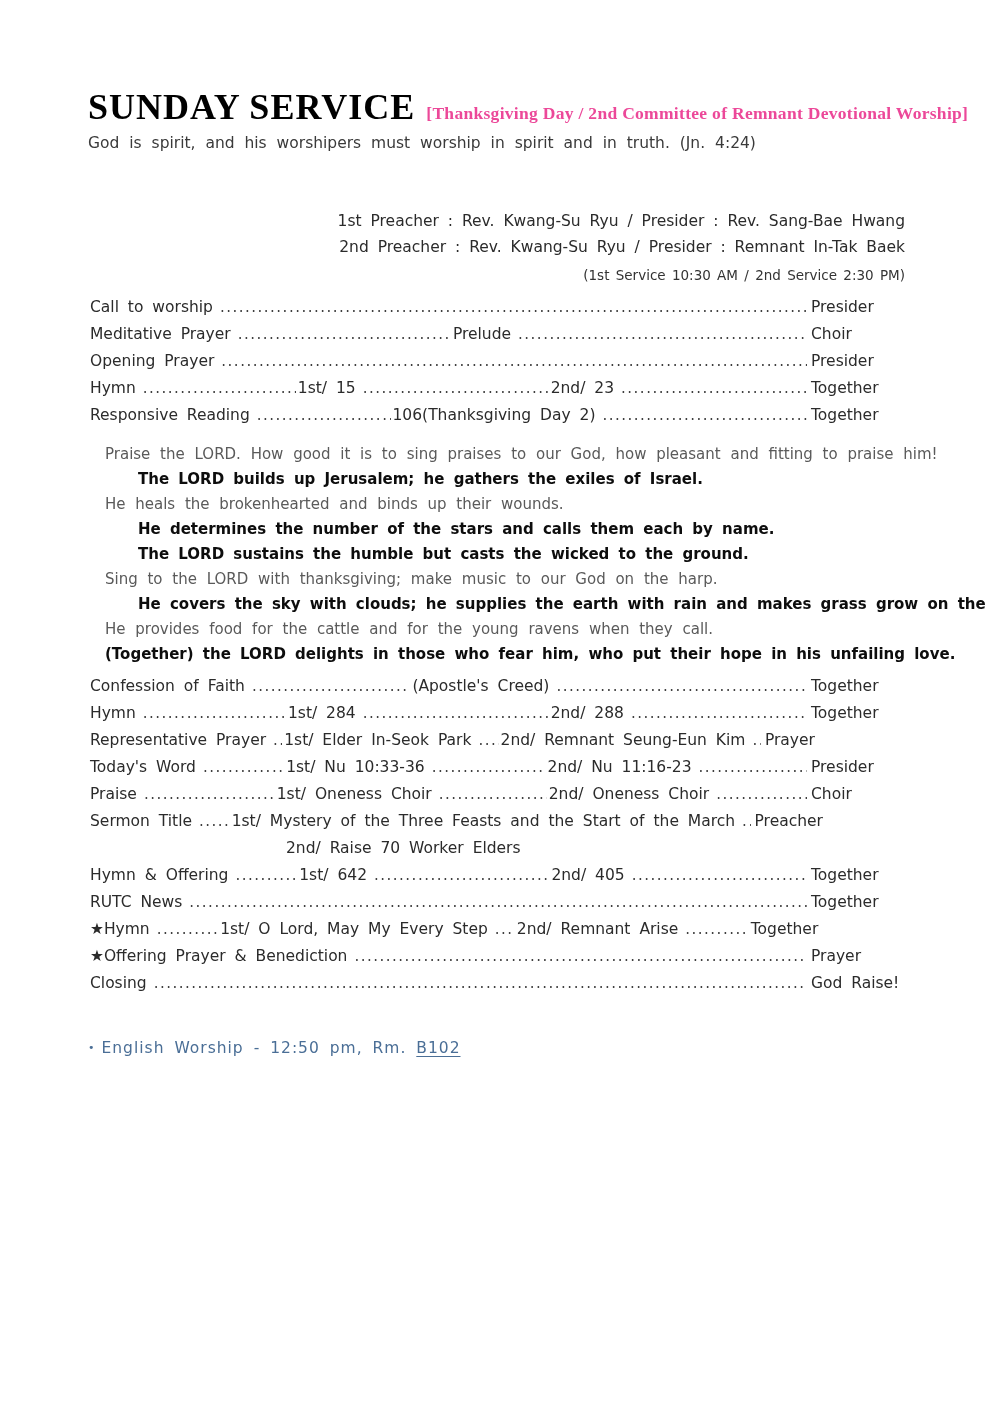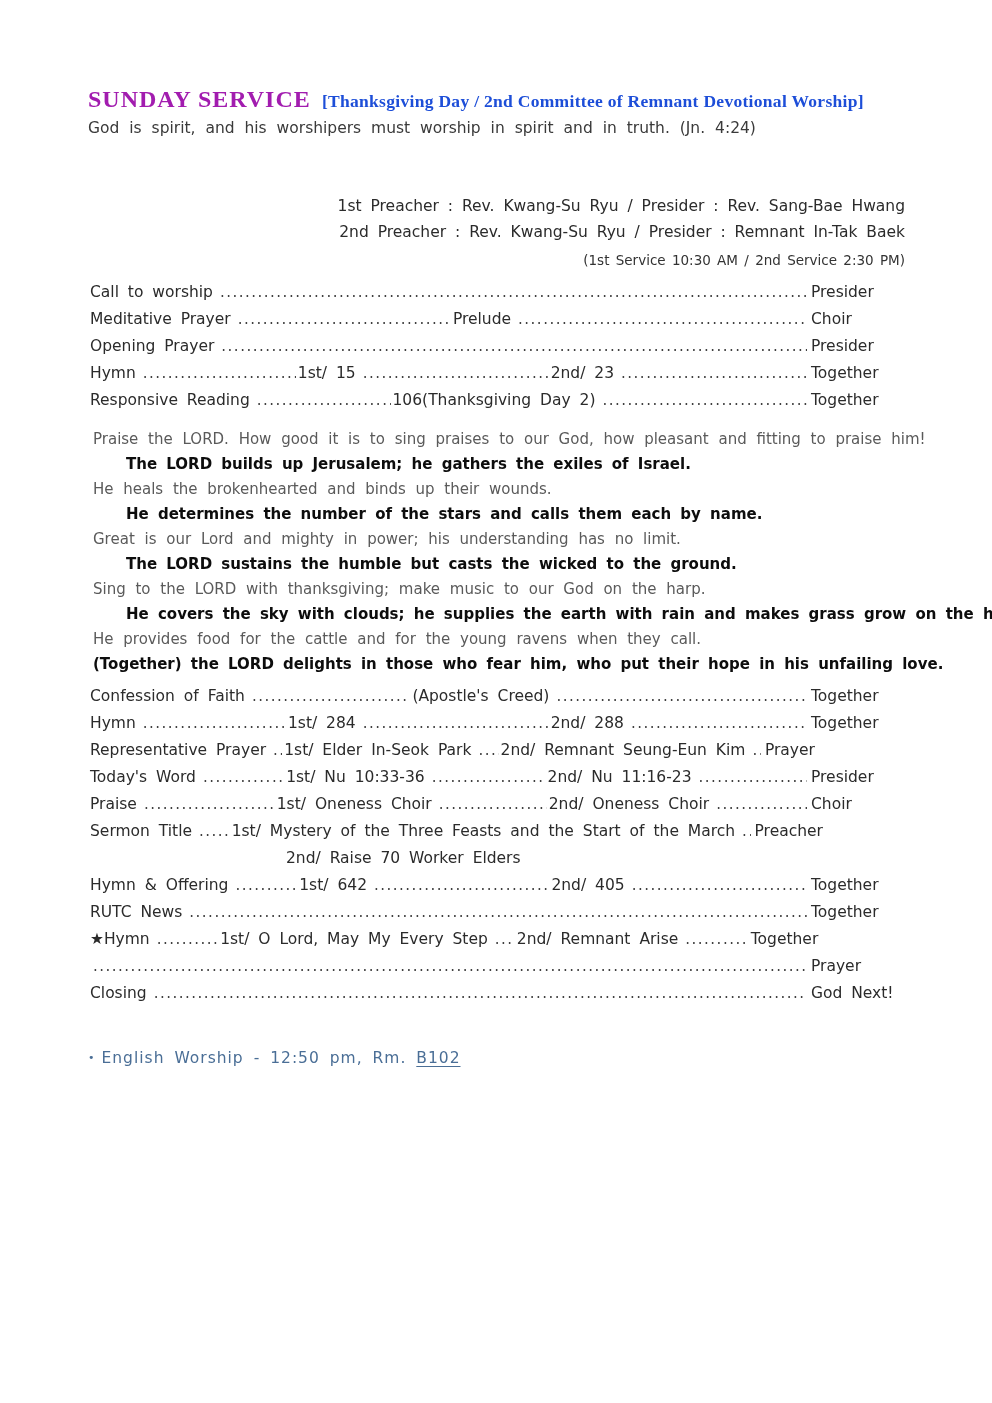--- a/index.html
+++ b/index.html
@@ -7,21 +7,21 @@
     width:992px;height:1403px;
     font-family:"DejaVu Sans","Liberation Sans",sans-serif;
     color:#222;position:relative;overflow:hidden;
   }
   .page{padding:86px 87px 0 88px;width:817px;}
 
   
   .title-row{white-space:nowrap;}
   .main-title{
     font-family:"Liberation Serif","DejaVu Serif",serif;
-    font-size:24px;color:#a21caf;letter-spacing:1px;font-weight:600;
+    font-size:36px;color:#000000;letter-spacing:1px;font-weight:600;
   }
   .title-tag{
     font-family:"Liberation Serif","DejaVu Serif",serif;
     font-size:17.5px;font-weight:700;letter-spacing:.3px;margin-left:6px;
   }
   .subtitle{margin-top:6px;font-size:15.5px;color:#3a3a3a;word-spacing:5px;}
 
   
   .preachers{margin-top:56px;text-align:right;font-size:15.5px;line-height:26px;color:#2b2b2b;word-spacing:4px;}
   .preachers .times{font-size:13.5px;color:#333;margin-top:2px;word-spacing:2px;}
@@ -31,39 +31,39 @@
   .order{margin-top:6px;}
   .row{display:flex;align-items:flex-end;font-size:15.5px;line-height:27px;color:#2b2b2b;word-spacing:4px;}
   .row .seg{flex:0 0 auto;white-space:nowrap;padding:0 2px;}
   .row .seg.last{flex:0 0 92px;overflow:hidden;padding-left:4px;}
   .row .dots{
     flex-shrink:1;flex-basis:0;overflow:hidden;white-space:nowrap;
     letter-spacing:1.5px;color:#3f3f3f;padding:0 5px;font-size:15px;word-spacing:0;
   }
 
   
-  .reading{margin-top:13px;}
+  .reading{margin-top:13px;margin-left:12px;}
   .reading .line{font-size:15px;line-height:25px;color:#5a5a5a;word-spacing:5px;padding-left:5px;white-space:nowrap;}
   .reading .line.bold{color:#0d0d0d;font-weight:700;word-spacing:4px;}
   .reading .line.ind{padding-left:38px;}
 
   
   .next-week{margin-top:80px;text-align:right;font-size:15.5px;line-height:27px;color:#222;word-spacing:5px;letter-spacing:.5px;}
   .footer-line{margin-top:42px;font-size:15.5px;letter-spacing:1px;word-spacing:4px;}
   .footer-line .bullet{font-size:11px;vertical-align:2px;margin-right:6px;}
   .footer-line .room{text-decoration:underline;text-underline-offset:3px;cursor:pointer;}
 </style>
 </head>
 <body>
 
 <div class="page">
 
   <div class="title-row">
     <span class="main-title">SUNDAY SERVICE</span>
-    <span class="title-tag" id="title-tag" style="color: #1d4ed8;">[Thanksgiving Day / 2nd Committee of Remnant Devotional Worship]</span>
+    <span class="title-tag" id="title-tag" style="color: #ec4899;">[Thanksgiving Day / 2nd Committee of Remnant Devotional Worship]</span>
   </div>
   <div class="subtitle">God is spirit, and his worshipers must worship in spirit and in truth. (Jn. 4:24)</div>
 
   <div class="preachers">
     <div>1st Preacher : Rev. Kwang-Su Ryu / Presider : Rev. Sang-Bae Hwang</div>
     <div>2nd Preacher : Rev. Kwang-Su Ryu / Presider : Remnant In-Tak Baek</div>
     <div class="times">(1st Service 10:30 AM / 2nd Service 2:30 PM)</div>
   </div>
 
 
@@ -101,21 +101,20 @@
         <span class="dots" style="flex-grow: 0.62;">................................................................................................................................................................................................................................................................................................................................................................................................................</span>
         <span class="seg last">Together</span>
       </div>
     </div>
 
   <div class="reading" id="reading">
       <div class="line">Praise the LORD. How good it is to sing praises to our God, how pleasant and fitting to praise him!</div>
       <div class="line bold ind">The LORD builds up Jerusalem; he gathers the exiles of Israel.</div>
       <div class="line">He heals the brokenhearted and binds up their wounds.</div>
       <div class="line bold ind">He determines the number of the stars and calls them each by name.</div>
-      <div class="line">Great is our Lord and mighty in power; his understanding has no limit.</div>
       <div class="line bold ind">The LORD sustains the humble but casts the wicked to the ground.</div>
       <div class="line">Sing to the LORD with thanksgiving; make music to our God on the harp.</div>
       <div class="line bold ind">He covers the sky with clouds; he supplies the earth with rain and makes grass grow on the hills.</div>
       <div class="line">He provides food for the cattle and for the young ravens when they call.</div>
       <div class="line bold">(Together) the LORD delights in those who fear him, who put their hope in his unfailing love.</div>
     </div>
 
   <div class="order" id="order2">
       <div class="row">
         <span class="seg">Confession of Faith</span>
@@ -187,27 +186,28 @@
       <div class="row">
         <span class="seg">★Hymn</span>
         <span class="dots" style="flex-grow: 0.3;">................................................................................................................................................................................................................................................................................................................................................................................................................</span>
         <span class="seg">1st/ O Lord, May My Every Step</span>
         <span class="dots" style="flex-grow: 0.08;">................................................................................................................................................................................................................................................................................................................................................................................................................</span>
         <span class="seg">2nd/ Remnant Arise</span>
         <span class="dots" style="flex-grow: 0.3;">................................................................................................................................................................................................................................................................................................................................................................................................................</span>
         <span class="seg last">Together</span>
       </div>
       <div class="row">
+        <span class="seg">★Offering Prayer &amp; Benediction</span>
         <span class="dots" style="flex-grow: 1;">................................................................................................................................................................................................................................................................................................................................................................................................................</span>
         <span class="seg last">Prayer</span>
       </div>
       <div class="row">
         <span class="seg">Closing</span>
         <span class="dots" style="flex-grow: 1;">................................................................................................................................................................................................................................................................................................................................................................................................................</span>
-        <span class="seg last">God Next!</span>
+        <span class="seg last">God Raise!</span>
       </div>
     </div>
 
 
   <div class="footer-line" id="footer-line" style="color: rgb(74, 110, 150);">
     <span class="bullet">•</span><span>English Worship - 12:50 pm, Rm.</span>
     <span class="room">B102</span>
   </div>
 
 </div>

